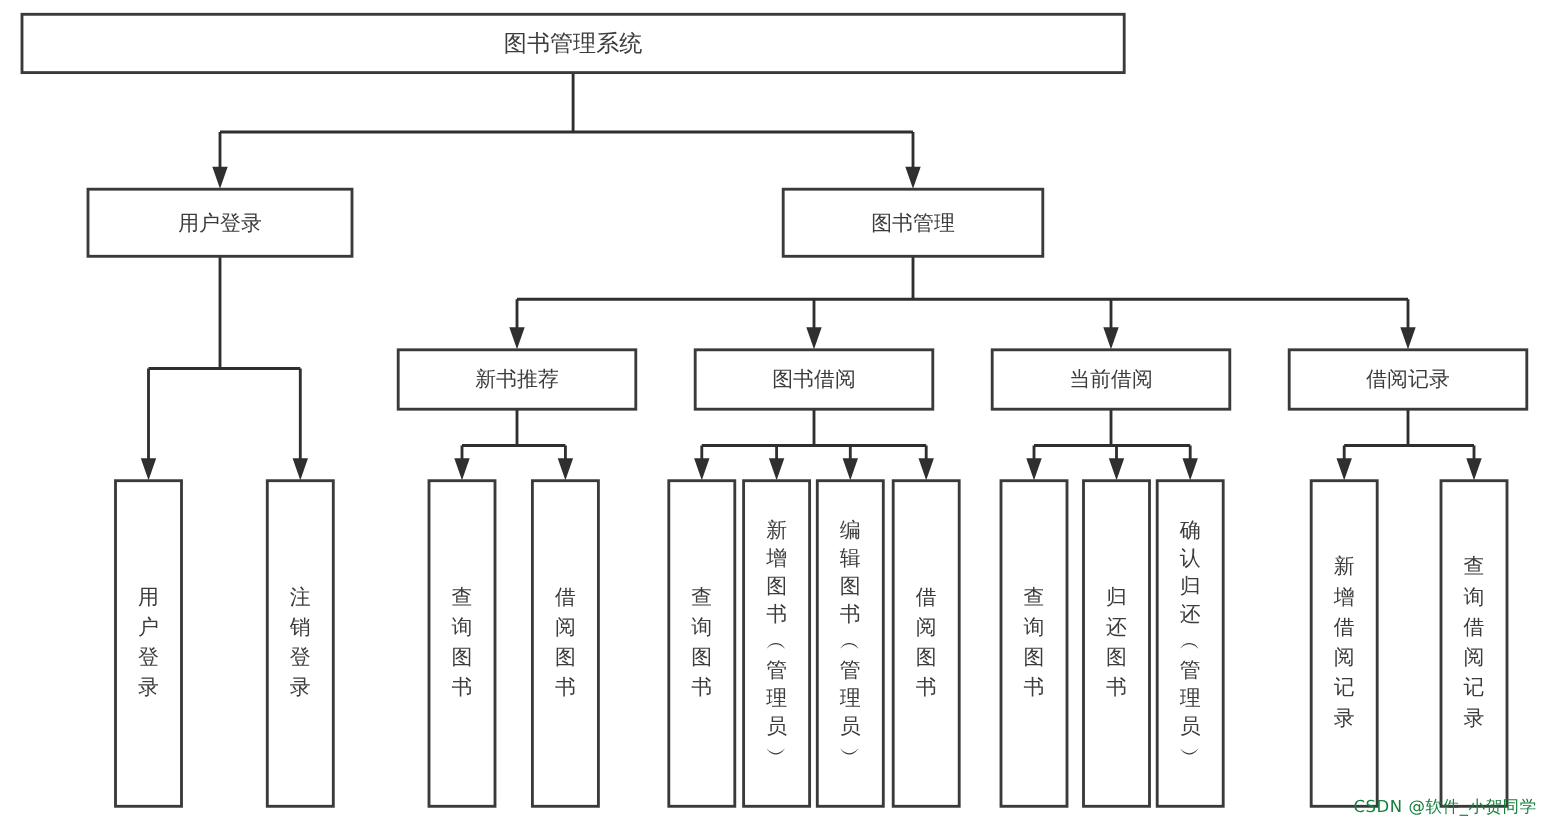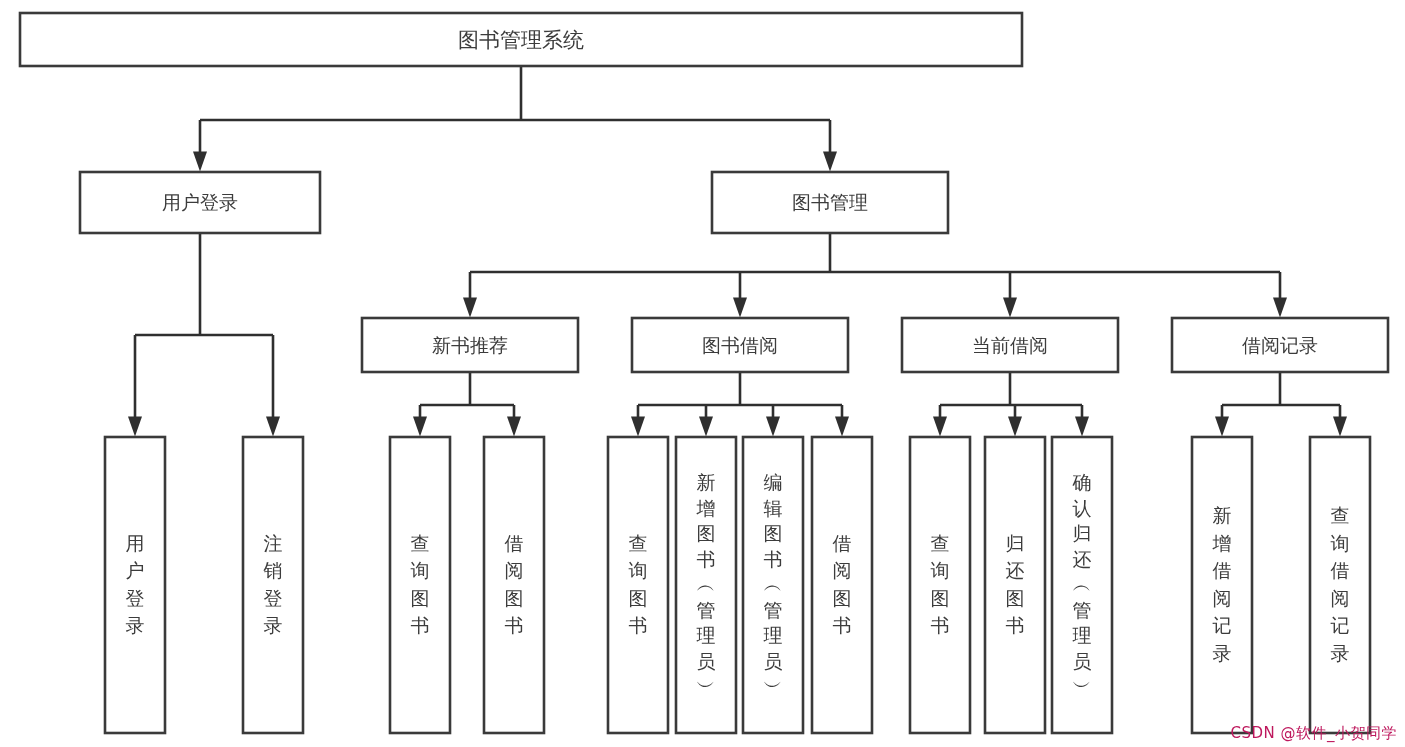--- a/index.html
+++ b/index.html
@@ -49,21 +49,21 @@
     dominant-baseline: middle;
   }
   .label-root { font-size: 21px; }
   .label-l1   { font-size: 19px; }
   .label-l2   { font-size: 19px; }
   .label-leaf { font-size: 19px; }
   .watermark {
     position: absolute;
     right: 8px;
     bottom: 4px;
-    color: #be185d;
+    color: #15803d;
     font-size: 15px;
     font-family: "DejaVu Sans", "Liberation Sans", sans-serif;
     letter-spacing: 0.5px;
     white-space: nowrap;
     user-select: none;
   }
 </style>
 </head>
 <body>
 

